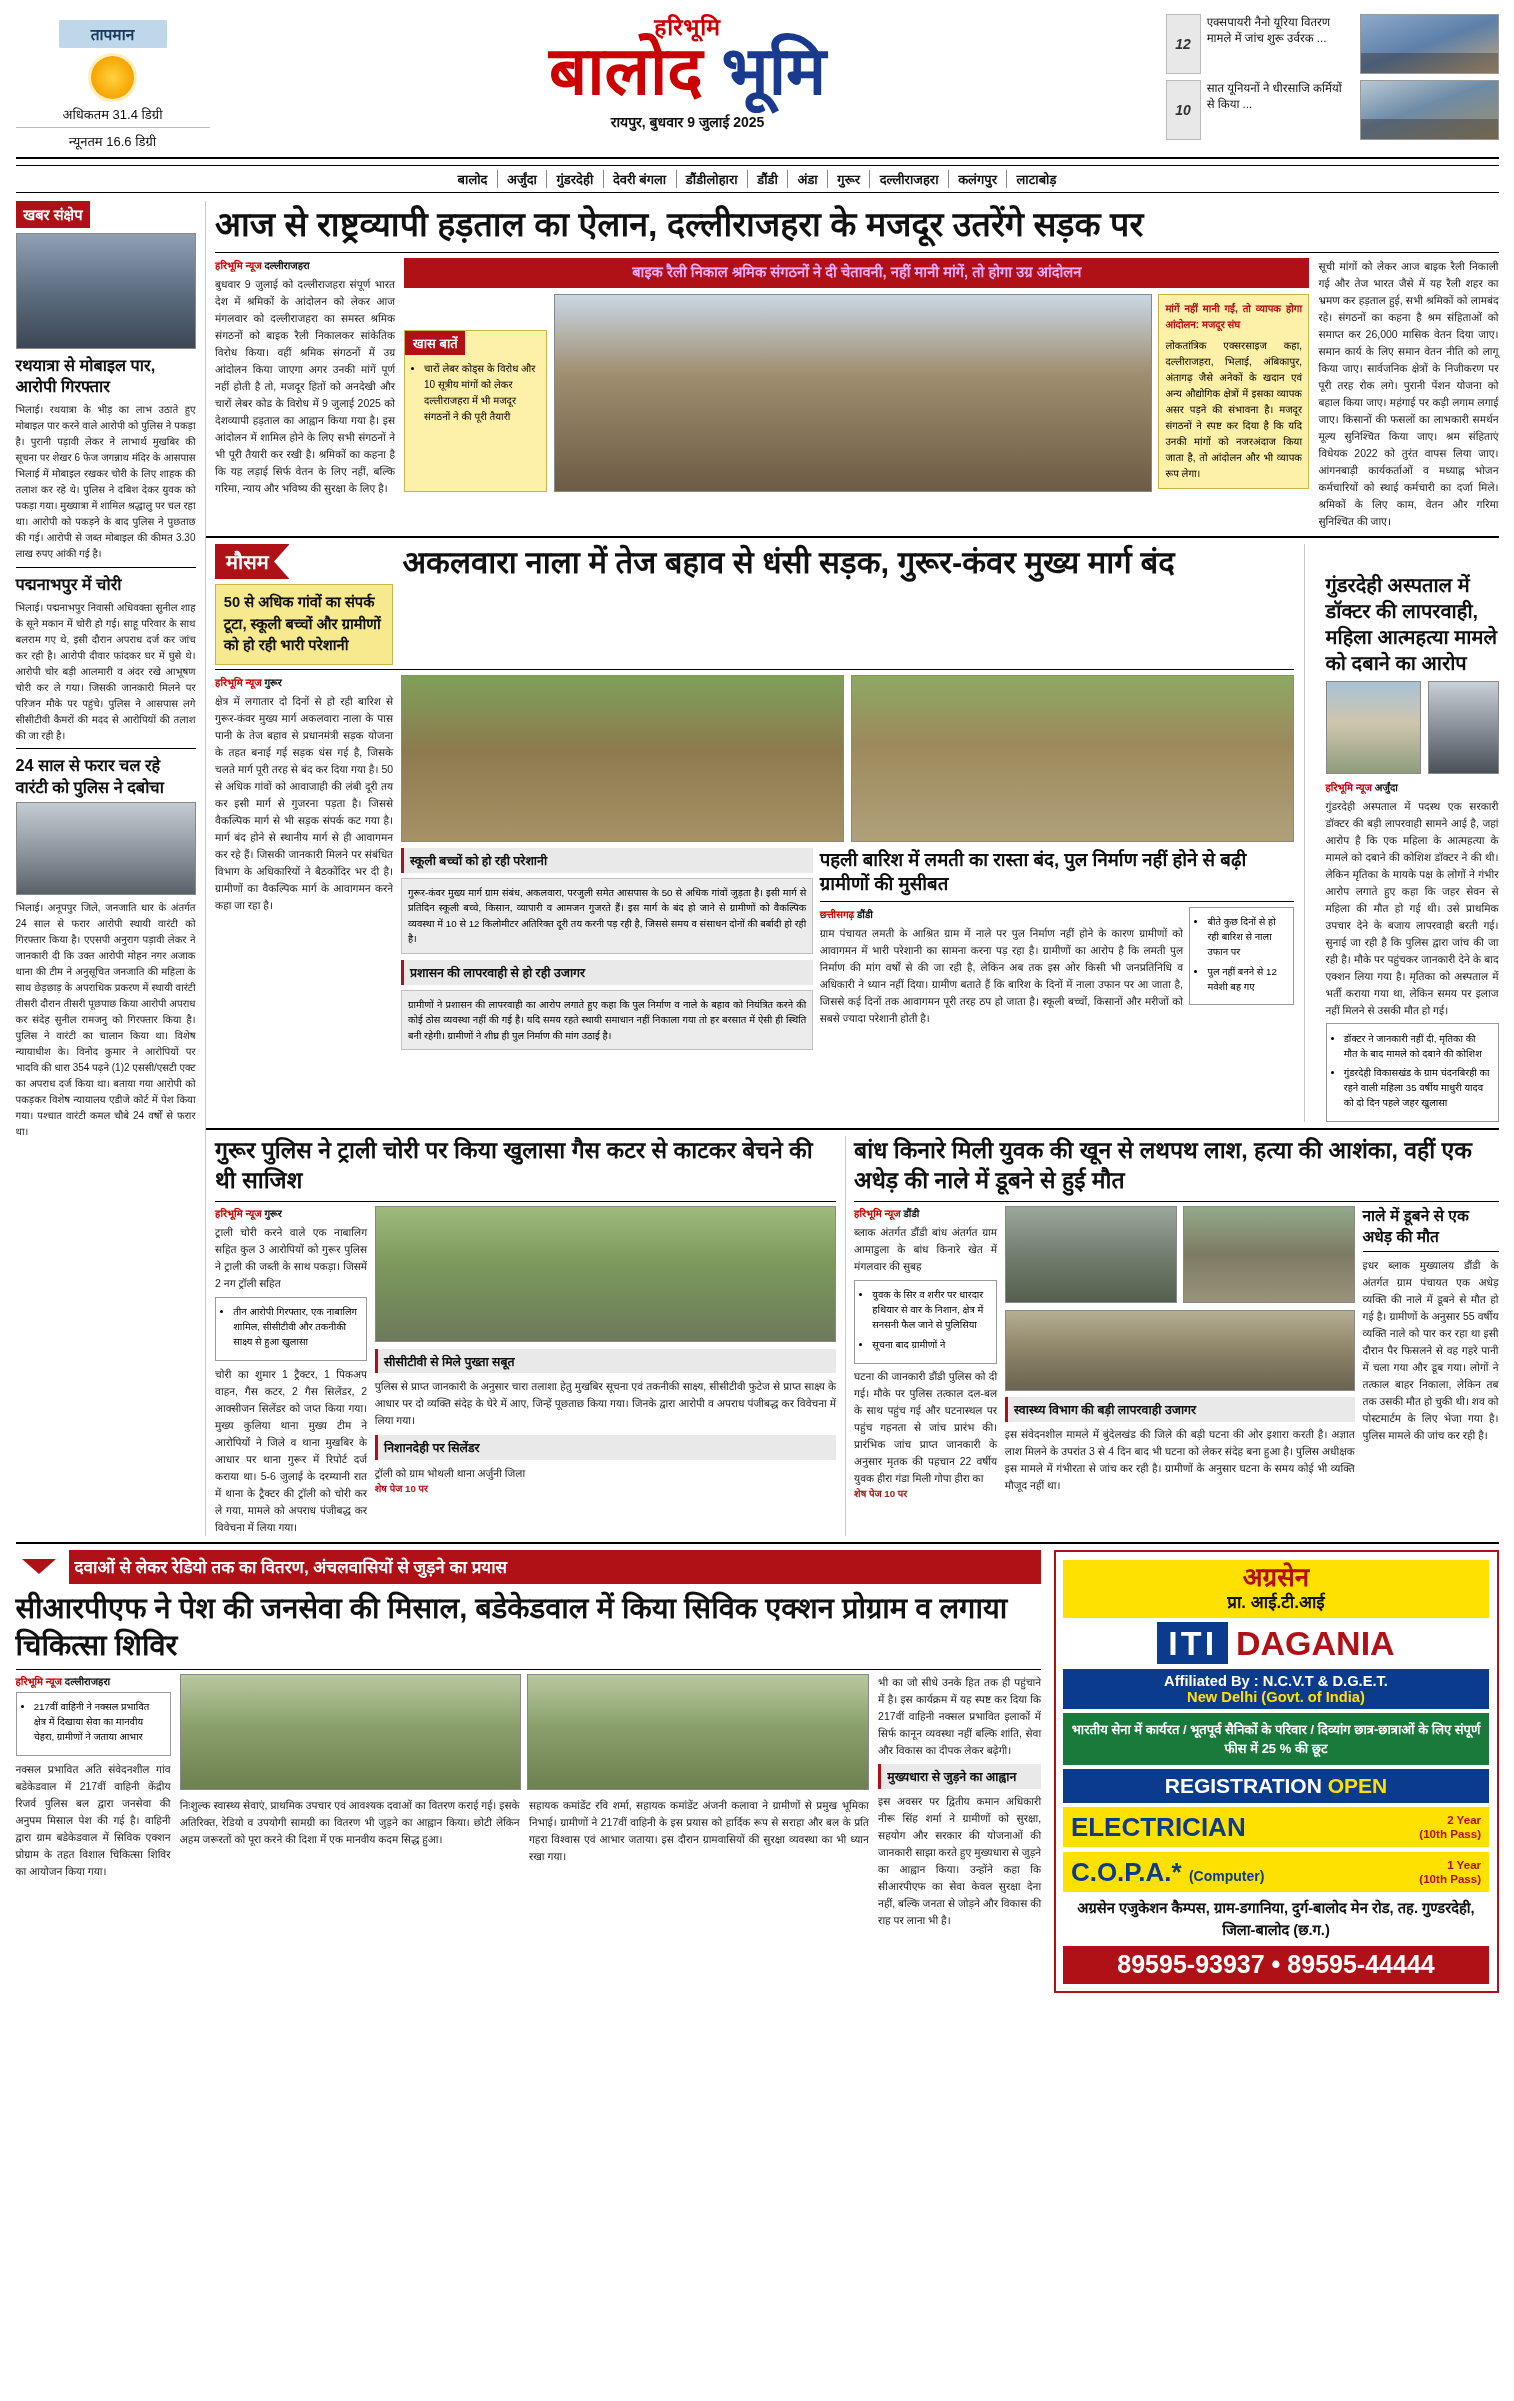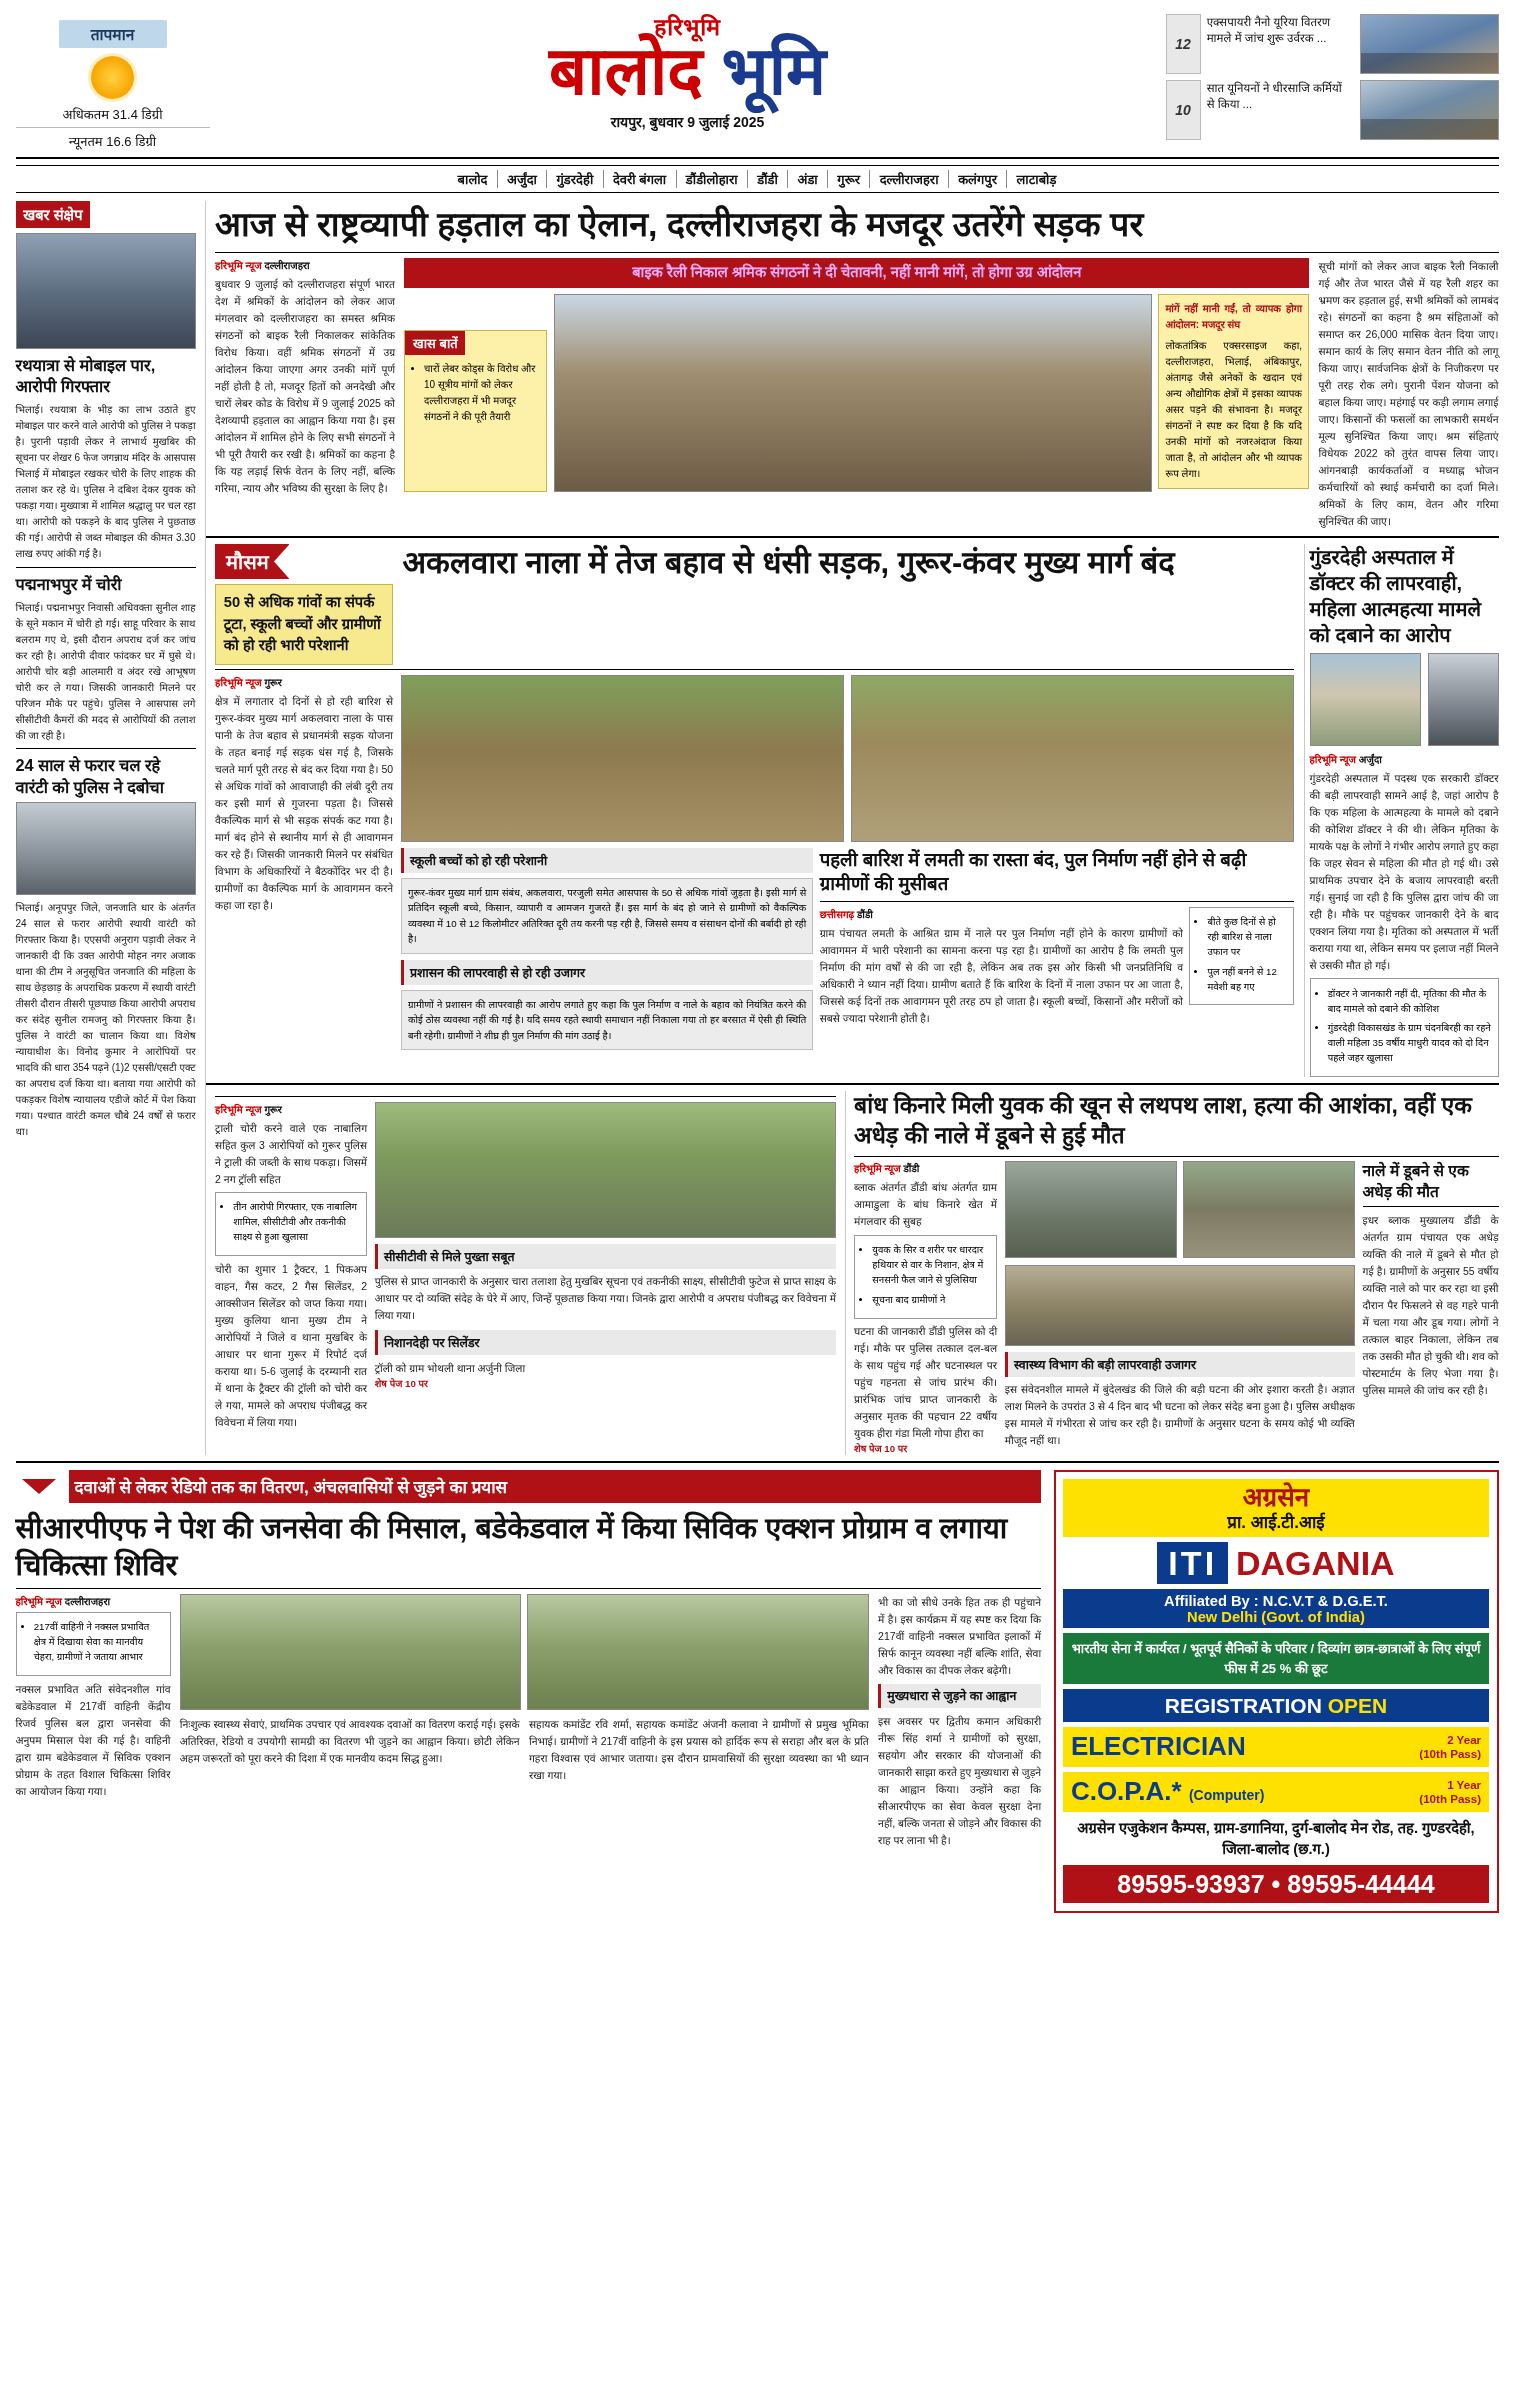--- a/index.html
+++ b/index.html
@@ -420,21 +420,21 @@
                       </div>
                     </div>
                   </div>
                 </div>
               </div>
             </div>
           </div>
         </div>
 
         <div style="width:195px;" class="col-rule">
-          <div style="padding-left:5px;">
+          <div style="padding-left:21px;margin-top:28px;">
             <div class="sec-head-3" style="font-size:20px;">गुंडरदेही अस्पताल में डॉक्टर की लापरवाही, महिला आत्महत्या मामले को दबाने का आरोप</div>
             <div class="flex gap8 mt6">
               <div class="photo ph-bldg" style="flex:1;height:93px;"></div>
               <div class="photo ph-man" style="width:71px;height:93px;"></div>
             </div>
             <div class="byline mt8">
               <span class="red">हरिभूमि न्यूज</span>
               <span>अर्जुंदा</span>
             </div>
             <div class="body-text">गुंडरदेही अस्पताल में पदस्थ एक सरकारी डॉक्टर की बड़ी लापरवाही सामने आई है, जहां आरोप है कि एक महिला के आत्महत्या के मामले को दबाने की कोशिश डॉक्टर ने की थी। लेकिन मृतिका के मायके पक्ष के लोगों ने गंभीर आरोप लगाते हुए कहा कि जहर सेवन से महिला की मौत हो गई थी। उसे प्राथमिक उपचार देने के बजाय लापरवाही बरती गई।
@@ -448,20 +448,21 @@
             </div>
           </div>
         </div>
       </div>
 
       <div class="hr-thick"></div>
 
       <div class="flex gap12" style="padding-left:9.3px;">
 
         <div style="flex:1;">
+          <div class="sec-head-3">गुरूर पुलिस ने ट्राली चोरी पर किया खुलासा गैस कटर से काटकर बेचने की थी साजिश</div>
           <div class="hr-thin"></div>
           <div class="flex gap10" style="gap:7.7px;">
             <div style="width:152px;">
               <div class="byline">
                 <span class="red">हरिभूमि न्यूज</span>
                 <span>गुरूर</span>
               </div>
               <div class="body-text">ट्राली चोरी करने वाले एक नाबालिग सहित कुल 3 आरोपियों को गुरूर पुलिस ने ट्राली की जब्ती के साथ पकड़ा। जिसमें 2 नग ट्रॉली सहित</div>
               <div class="box-outline mt6">
                 <ul class="mini-bullets">

